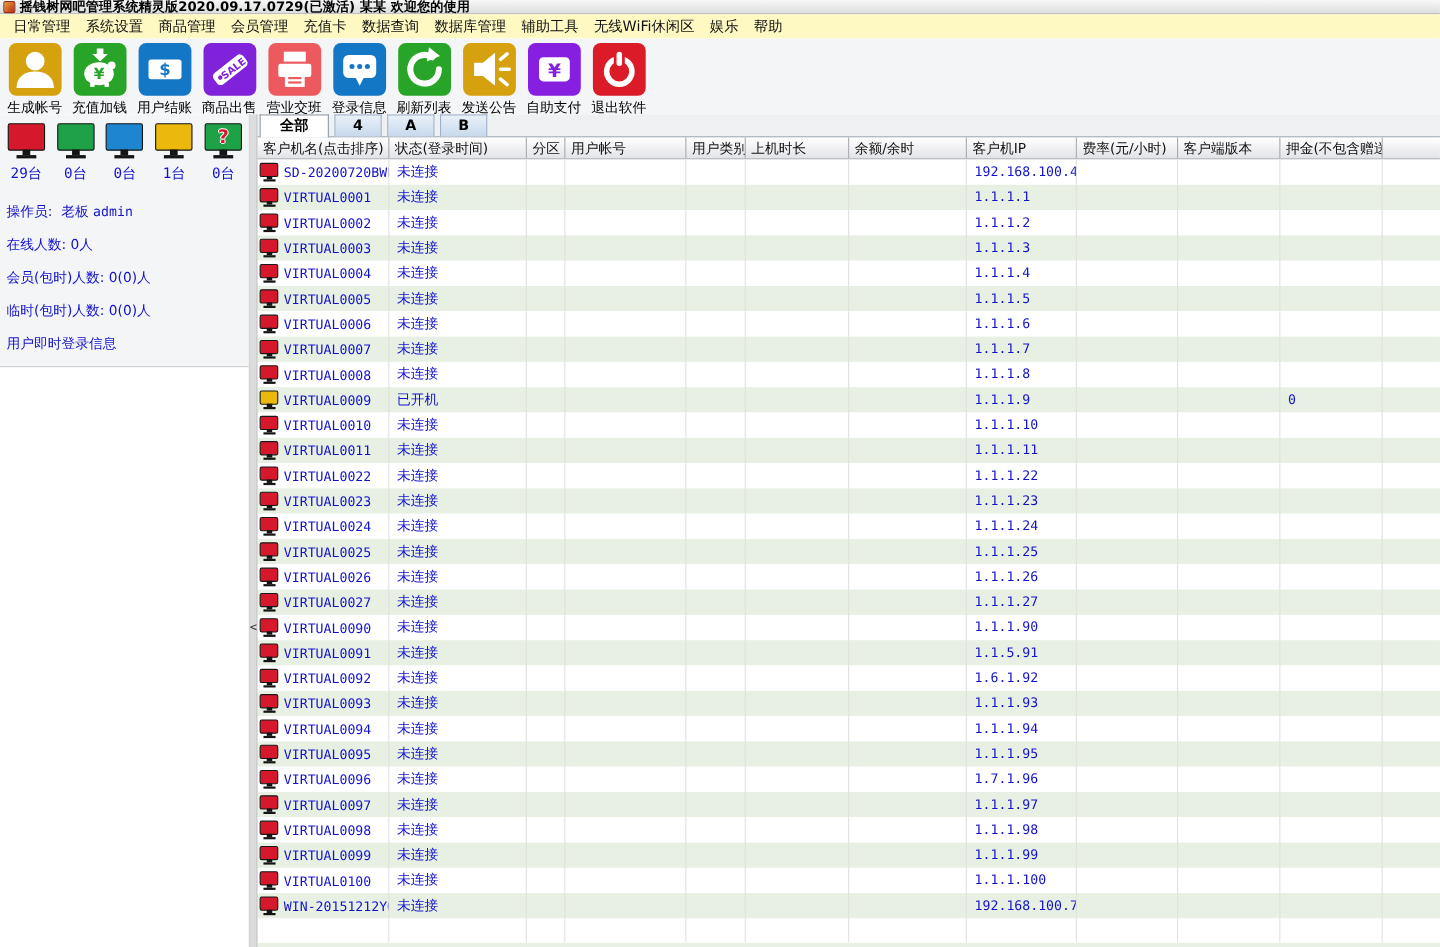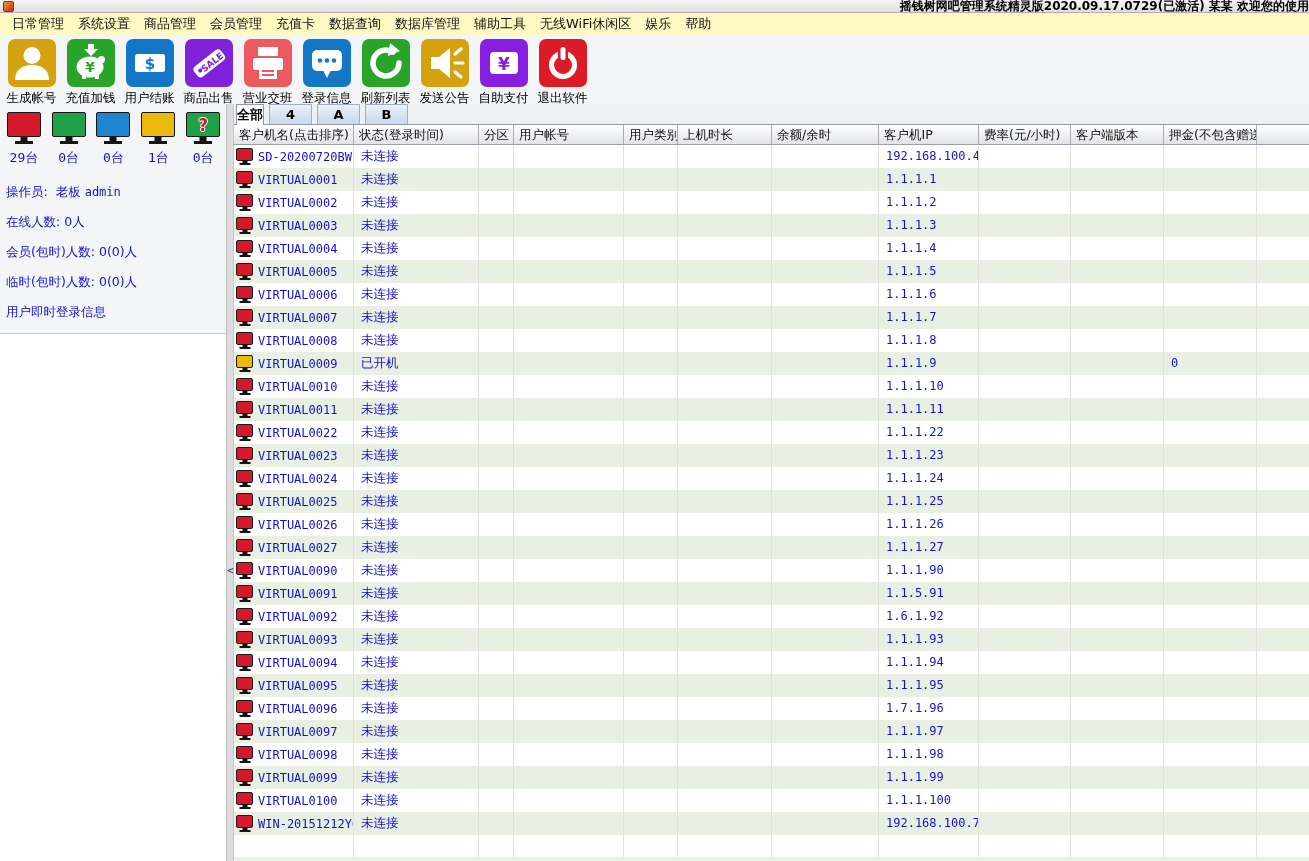--- a/index.html
+++ b/index.html
@@ -1,21 +1,21 @@
 <!DOCTYPE html>
 <html><head>
 <meta charset="utf-8">
 <style>
   * { margin:0; padding:0; box-sizing:border-box; }
   html,body { width:1309px; height:861px; overflow:hidden; }
   body { font-family:"DejaVu Sans","Liberation Sans",sans-serif; background:#fff; font-size:12.5px; }
 
   
   .titlebar { height:13px; background:linear-gradient(#f7f7f7,#dedede); border-bottom:1px solid #b2b2b2;
-              display:flex; align-items:center; padding-left:3px;justify-content:space-between; }
+              display:flex; align-items:center; padding-left:3px; }
   .app-icon { width:11px; height:11px; border-radius:2px; margin-right:4px; flex:none;
               background:linear-gradient(135deg,#f0a030,#c02818); border:1px solid #903010; }
   .title-text { font-weight:bold; font-size:12px; color:#000; white-space:nowrap; line-height:12px; }
 
   
   .menubar { height:22px; background:#fef9c3; display:flex; align-items:center; padding-left:9px; gap:8px; }
   .menu-item { font-size:13px; color:#111; padding:2px 3px; white-space:nowrap; cursor:default; }
 
   
   .toolbar { height:69px; background:#f4f5f7; display:flex; padding:4px 0 0 2px; }
@@ -47,21 +47,21 @@
   .side-rest { flex:1; background:#fff; }
 
   
   .splitter { width:7px; flex:none; background:#dcdcdc; border-right:1px solid #c6c6c6; position:relative; }
   .splitter .arr { position:absolute; top:460px; left:0px; font-size:11px; color:#333; font-family:"DejaVu Sans Mono",monospace; }
 
   
   .table-area { flex:1; min-width:0; display:flex; flex-direction:column; }
   .tabstrip { height:21px; background:#eef0f2; border-bottom:1px solid #8f9aa5; display:flex; align-items:flex-end; padding-left:2px; }
   .tab { height:20px; line-height:19px; font-size:13px; font-weight:bold; text-align:center; cursor:default; }
-  .tab.active { background:#fff; border:1px solid #8f9aa5; border-bottom:none; width:28px; height:21px; position:relative; top:1px; z-index:2; }
+  .tab.active { background:#fff; border:1px solid #8f9aa5; border-bottom:none; width:63px; height:21px; position:relative; top:1px; z-index:2; }
   .tab.inactive { background:linear-gradient(#e9f0f8,#c7d9ec); border:1px solid #9db2ca; border-bottom:none; width:43px; margin-left:5px; }
 
   .grid { display:grid; grid-template-columns:120px 125px 35px 110px 54px 94px 107px 100px 92px 93px 93px minmax(0,1fr); }
   .thead { height:20px; background:linear-gradient(#ffffff,#e2e3e7); border-bottom:1px solid #9aa0a8; flex:none; }
   .hcell { border-right:1px solid #a8abb2; padding-left:5px; line-height:19px; font-size:12.5px; color:#111;
            white-space:nowrap; overflow:hidden; cursor:default; }
 
   .tbody { flex:none; }
   .row { height:23px; background:#fff; }
   .row:nth-of-type(even) { background:#e7f0e3; }

